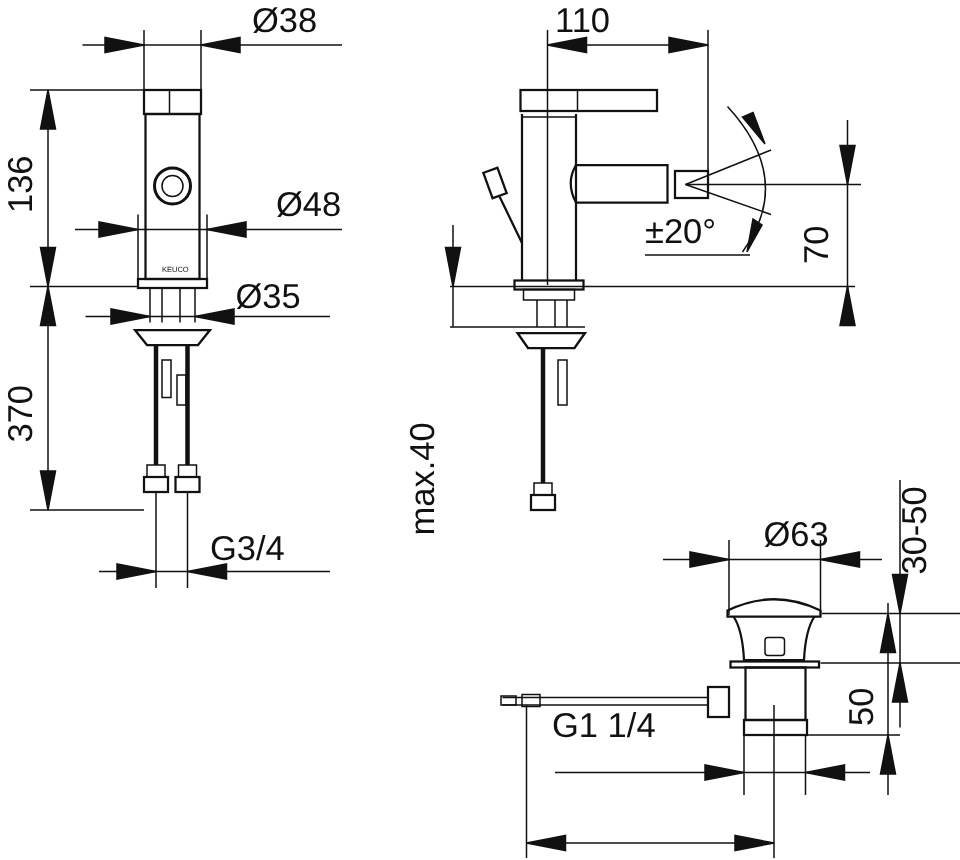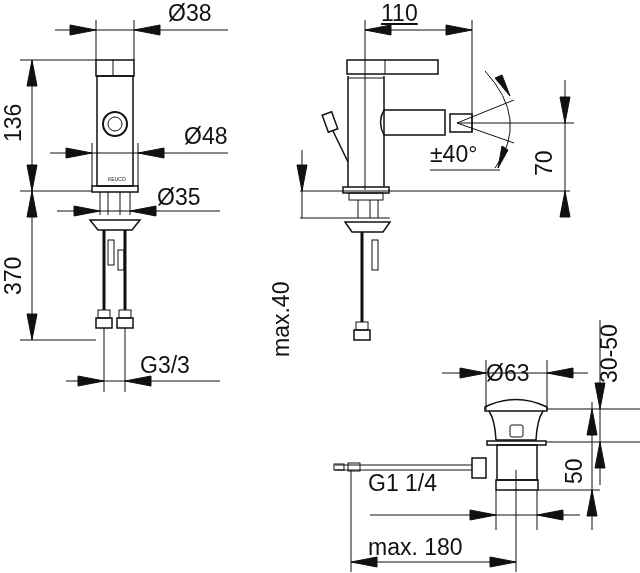--- a/index.html
+++ b/index.html
@@ -165,25 +165,24 @@
     <polygon points="351,562 377,557 377,567" fill="#111"></polygon>
     <polygon points="516,562 490,557 490,567" fill="#111"></polygon>
   </g>
 </svg>
 
 <div class="lbl" style="left:168px;top:2px;">Ø38</div>
 <div class="lbl rot" style="left:2px;top:142px;">136</div>
 <div class="lbl" style="left:184px;top:125px;">Ø48</div>
 <div class="lbl" style="left:157px;top:186px;">Ø35</div>
 <div class="lbl rot" style="left:2px;top:295px;">370</div>
-<div class="lbl" style="left:140px;top:354px;">G3/3</div>
+<div class="lbl" style="left:140px;top:354px;">G3/4</div>
 
-<div class="lbl" style="left:381px;top:2px;text-decoration:underline;">110</div>
-<div class="lbl" style="left:430px;top:143px;">±40°</div>
+<div class="lbl" style="left:370px;top:2px;">110</div>
+<div class="lbl" style="left:430px;top:143px;">±20°</div>
 <div class="lbl rot" style="left:533px;top:176px;">70</div>
 <div class="lbl rot" style="left:270px;top:357px;">max.40</div>
 
-<div class="lbl" style="left:486px;top:345px;margin-top:17px;">Ø63</div>
+<div class="lbl" style="left:509px;top:345px;">Ø63</div>
 <div class="lbl rot" style="left:598px;top:383px;">30-50</div>
 <div class="lbl rot" style="left:563px;top:484px;">50</div>
 <div class="lbl" style="left:368px;top:472px;">G1 1/4</div>
-<div class="lbl" style="left:368px;top:536px;">max. 180</div>
 </div>
 
 </body></html>

